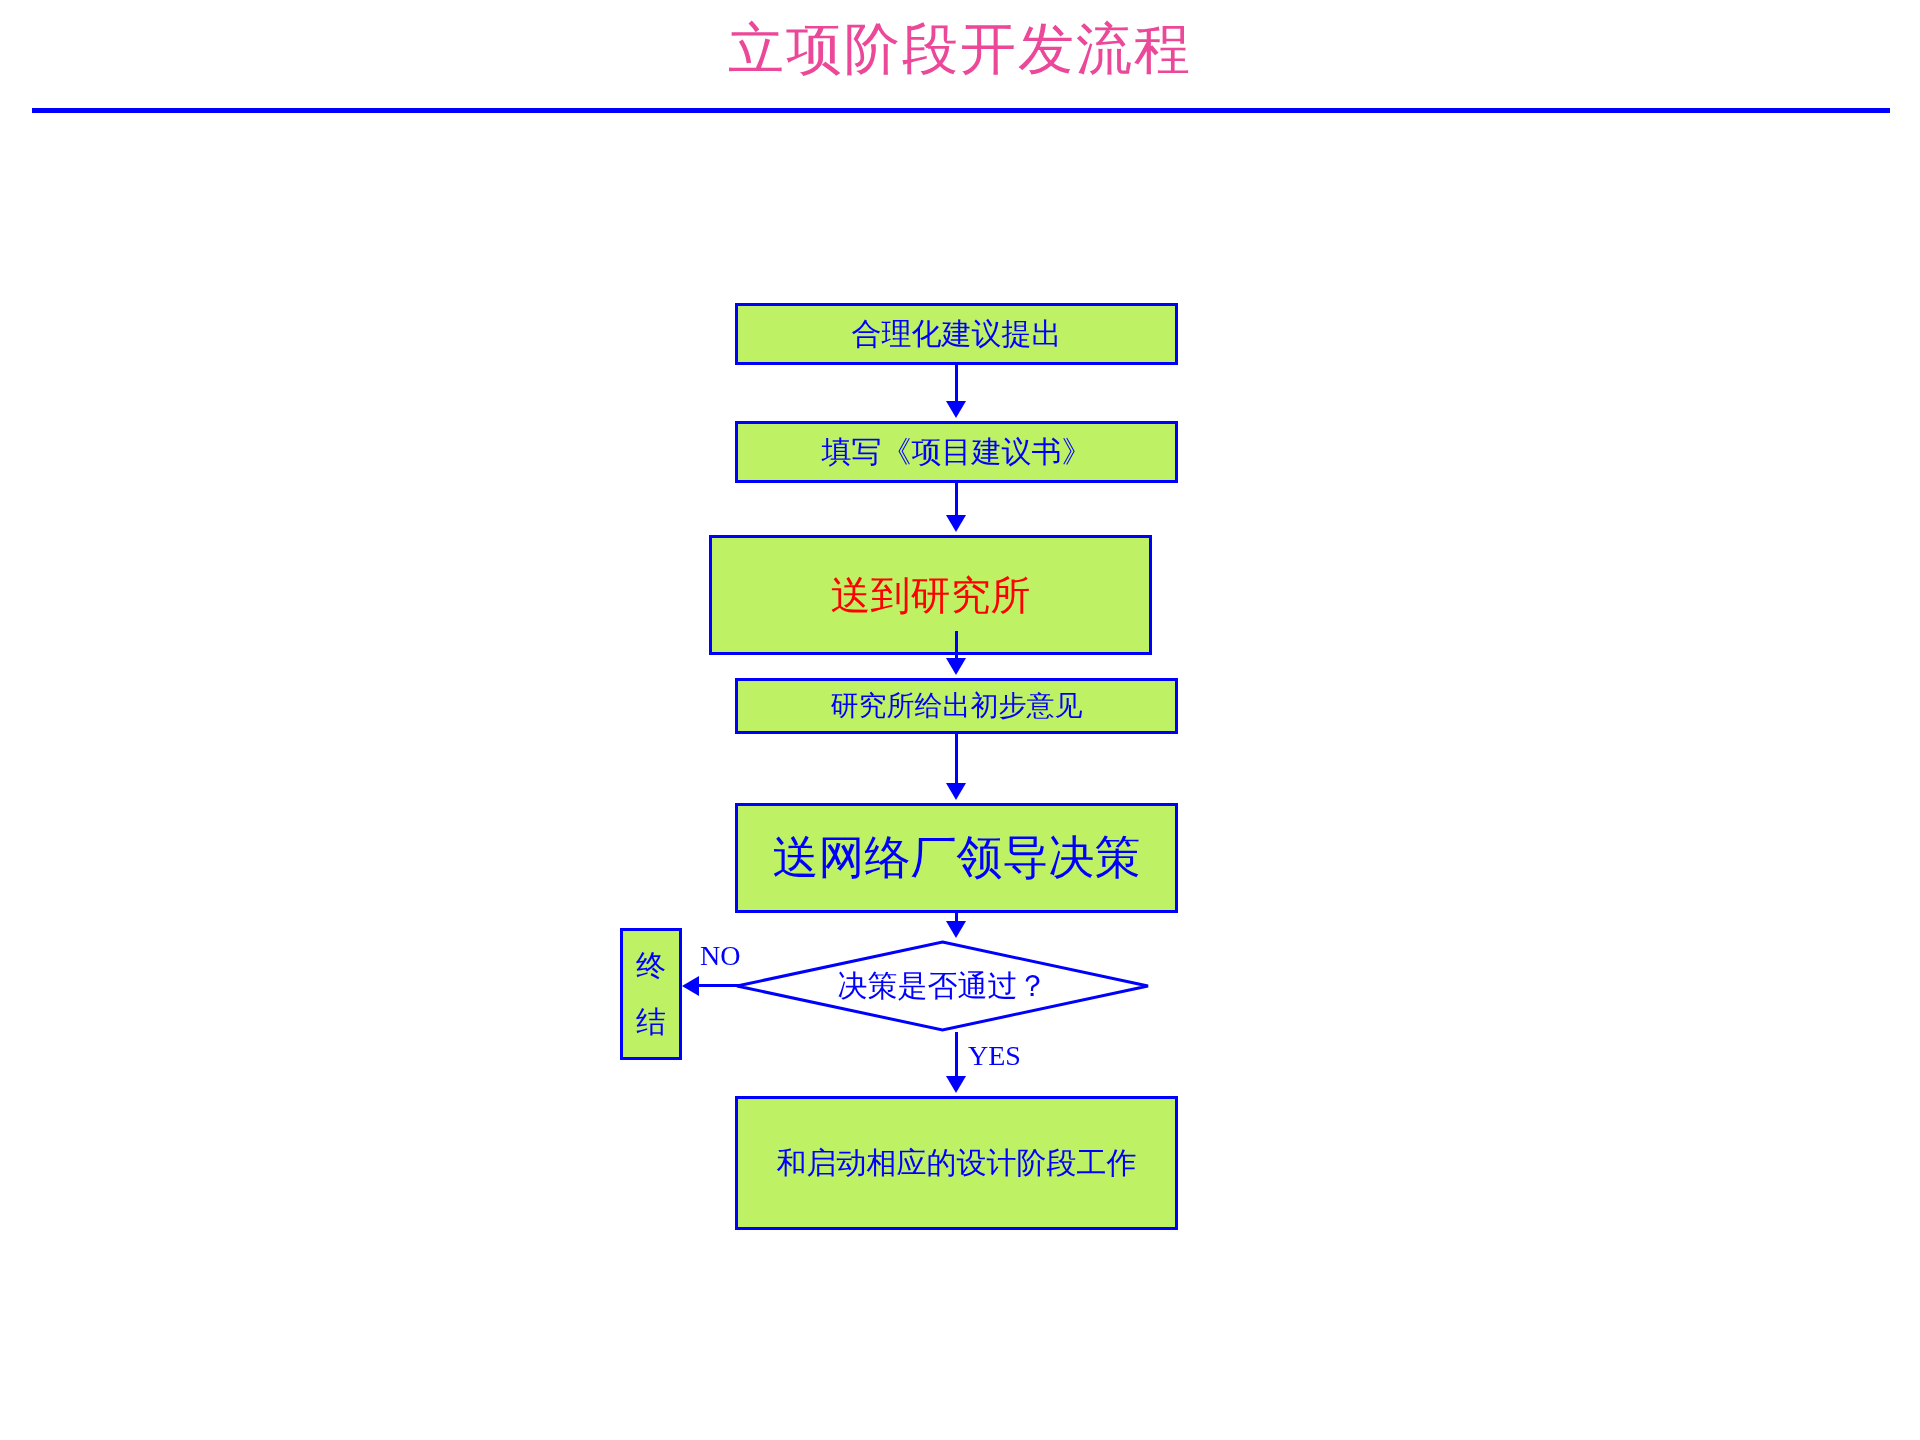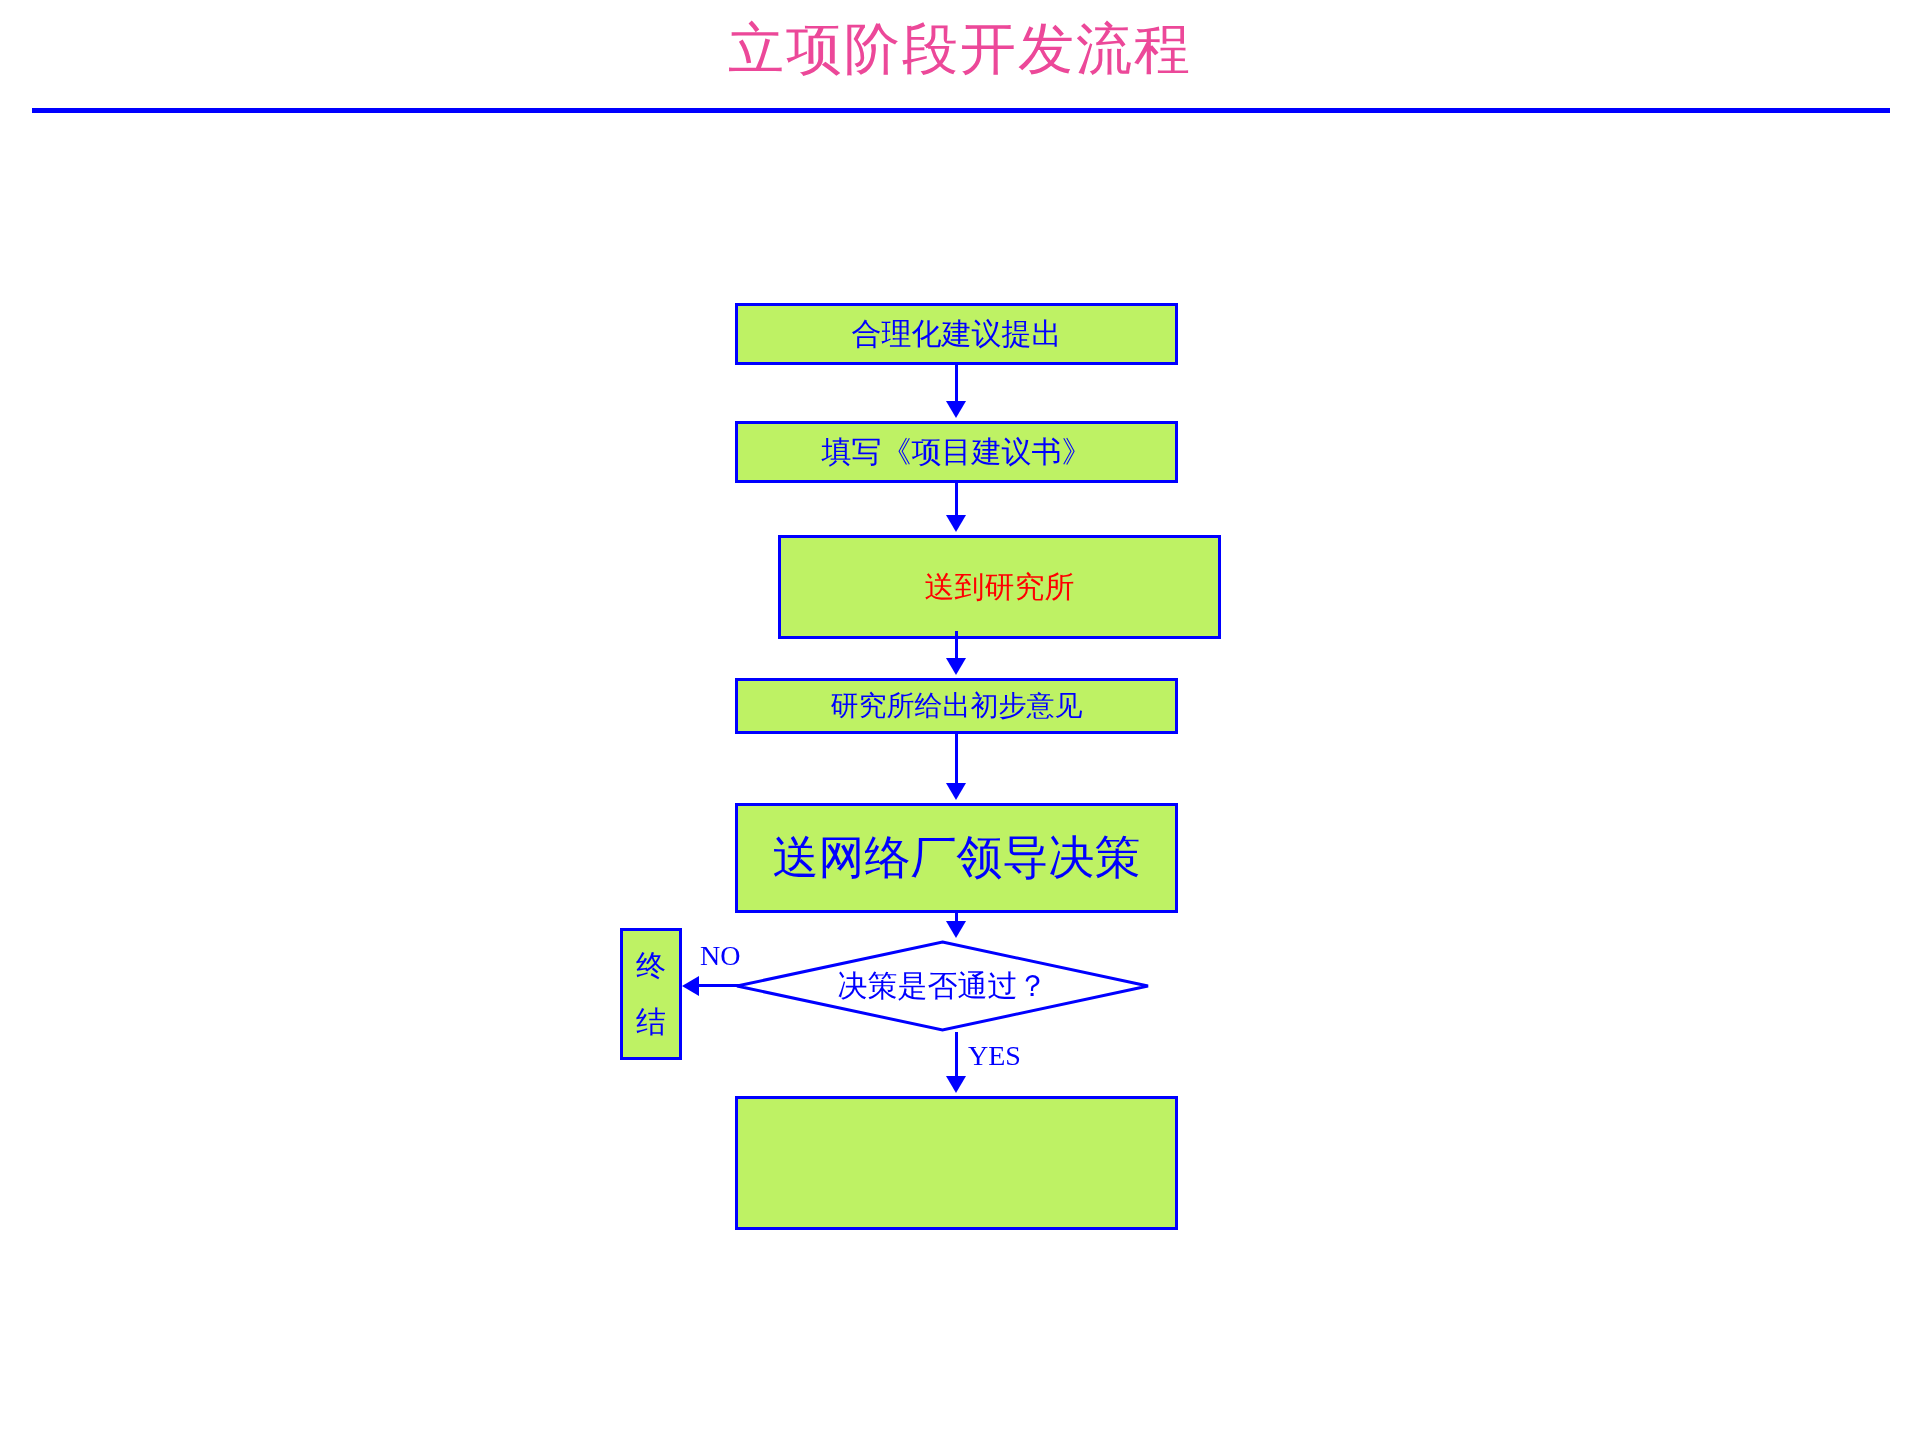--- a/index.html
+++ b/index.html
@@ -53,21 +53,21 @@
     text-align: center;
   }
   .node .line {
     display: block;
     white-space: nowrap;
   }
 
   
   #node-proposal   { left: 735px; top: 303px;  width: 443px; height: 62px;  font-size: 30px; }
   #node-writeup    { left: 735px; top: 421px;  width: 443px; height: 62px;  font-size: 30px; }
-  #node-sendinst   { left: 778px; top: 535px;  width: 443px; height: 104px;  font-size: 30px; color:#ff0000; }
+  #node-sendinst   { left: 709px; top: 535px;  width: 443px; height: 120px;  font-size: 40px; color:#ff0000; }
   #node-opinion    { left: 735px; top: 678px;  width: 443px; height: 56px;  font-size: 28px; }
   #node-leaders    { left: 735px; top: 803px;  width: 443px; height: 110px; font-size: 46px; }
   #node-final      { left: 735px; top: 1096px; width: 443px; height: 134px; font-size: 30px; }
   #node-final .line { line-height: 56px; }
 
   
   #node-end {
     left: 620px;
     top: 928px;
     width: 62px;
@@ -216,13 +216,14 @@
 <div class="node" id="node-end">
   <span class="line">终</span>
   <span class="line">结</span>
 </div>
 
 <div class="conn-v" id="conn-6"></div>
 <div class="arrow-down" id="arw-6"></div>
 <div class="edge-label" id="label-yes">YES</div>
 
 <div class="node" id="node-final">
+  <span class="line">和启动相应的设计阶段工作</span>
 </div>
 
 </body></html>

